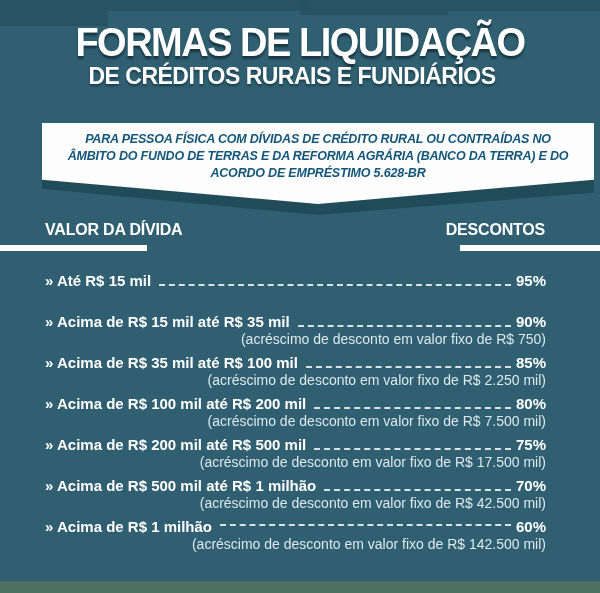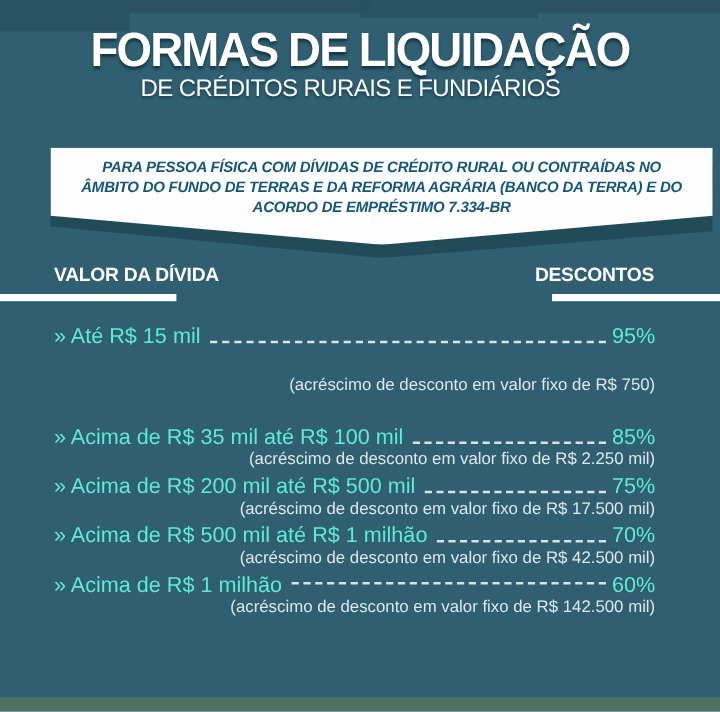--- a/index.html
+++ b/index.html
@@ -16,21 +16,21 @@
 
   .title {
     position:absolute; top:20px; left:0; right:0; text-align:center;
     color:#ffffff; font-weight:bold; font-size:38px; letter-spacing:-1.5px;
     transform:scaleY(1.05); transform-origin:top center;
     text-shadow:0 3px 2px rgba(19,45,55,.8);
     white-space:nowrap;
   }
   .subtitle {
     position:absolute; top:63px; left:0; right:16px; text-align:center;
-    color:#ffffff; font-weight:normal; font-size:20px; letter-spacing:-0.5px;
+    color:#ffffff; font-weight:bold; font-size:23px; letter-spacing:-0.5px;
     text-shadow:0 2px 2px rgba(19,45,55,.7);
     white-space:nowrap;
   }
 
   .banner-wrap { position:absolute; left:42px; top:123px; width:552px; height:81px; }
   .banner-shadow {
     position:absolute; left:0; top:0; width:100%; height:100%;
     background:#224b5a;
     clip-path:polygon(0 0, 100% 0, 100% 70%, 50% 100%, 0 70%);
     transform:translateY(11px) rotate(.4deg);
@@ -54,21 +54,21 @@
   .col-header-left  { left:45px; }
   .col-header-right { right:55px; }
   .header-bar { position:absolute; top:245px; height:6px; background:#ffffff; }
   .header-bar-left  { left:0; width:147px; }
   .header-bar-right { left:460px; right:0; }
 
   .rows { position:absolute; top:271px; left:45px; width:501px; }
   .row { height:41px; }
   .row-main {
     display:flex; align-items:flex-end;
-    color:#5eead4; font-size:18px; line-height:19px;
+    color:#ffffff; font-size:15px; line-height:19px;font-weight:bold;
   }
   .row-label, .row-percent { white-space:nowrap; }
   .leader {
     flex:1; height:0; border-bottom:2px dashed rgba(255,255,255,.82);
     margin:0 5px 4px 8px;
   }
   .leader-high { margin-bottom:10px; }
   .row-note {
     text-align:right; color:#dce8ec; font-size:14px; line-height:13px;
     margin-top:2px;
@@ -88,21 +88,21 @@
 
   <div class="title">FORMAS DE LIQUIDAÇÃO</div>
   <div class="subtitle">DE CRÉDITOS RURAIS E FUNDIÁRIOS</div>
 
   <div class="banner-wrap">
     <div class="banner-shadow"></div>
     <div class="banner-face">
       <div class="banner-text">
         <div>PARA PESSOA FÍSICA COM DÍVIDAS DE CRÉDITO RURAL OU CONTRAÍDAS NO</div>
         <div>ÂMBITO DO FUNDO DE TERRAS E DA REFORMA AGRÁRIA (BANCO DA TERRA) E DO</div>
-        <div>ACORDO DE EMPRÉSTIMO 7.334-BR</div>
+        <div>ACORDO DE EMPRÉSTIMO 5.628-BR</div>
       </div>
     </div>
   </div>
 
   <div class="col-header col-header-right">DESCONTOS</div>
   <div class="col-header col-header-left">VALOR DA DÍVIDA</div>
   <div class="header-bar header-bar-left"></div>
   <div class="header-bar header-bar-right"></div>
 
   <div class="rows">
@@ -110,32 +110,45 @@
     <div class="row">
       <div class="row-main">
         <span class="row-label">» Até R$ 15 mil</span>
         <span class="leader"></span>
         <span class="row-percent">95%</span>
       </div>
       <div class="row-note"></div>
     </div>
 
     <div class="row">
+      <div class="row-main">
+        <span class="row-label">» Acima de R$ 15 mil até R$ 35 mil</span>
+        <span class="leader"></span>
+        <span class="row-percent">90%</span>
+      </div>
       <div class="row-note">(acréscimo de desconto em valor fixo de R$ 750)</div>
     </div>
 
     <div class="row">
       <div class="row-main">
         <span class="row-label">» Acima de R$ 35 mil até R$ 100 mil</span>
         <span class="leader"></span>
         <span class="row-percent">85%</span>
       </div>
       <div class="row-note">(acréscimo de desconto em valor fixo de R$ 2.250 mil)</div>
     </div>
 
+    <div class="row">
+      <div class="row-main">
+        <span class="row-label">» Acima de R$ 100 mil até R$ 200 mil</span>
+        <span class="leader"></span>
+        <span class="row-percent">80%</span>
+      </div>
+      <div class="row-note">(acréscimo de desconto em valor fixo de R$ 7.500 mil)</div>
+    </div>
 
     <div class="row">
       <div class="row-main">
         <span class="row-label">» Acima de R$ 200 mil até R$ 500 mil</span>
         <span class="leader"></span>
         <span class="row-percent">75%</span>
       </div>
       <div class="row-note">(acréscimo de desconto em valor fixo de R$ 17.500 mil)</div>
     </div>
 

